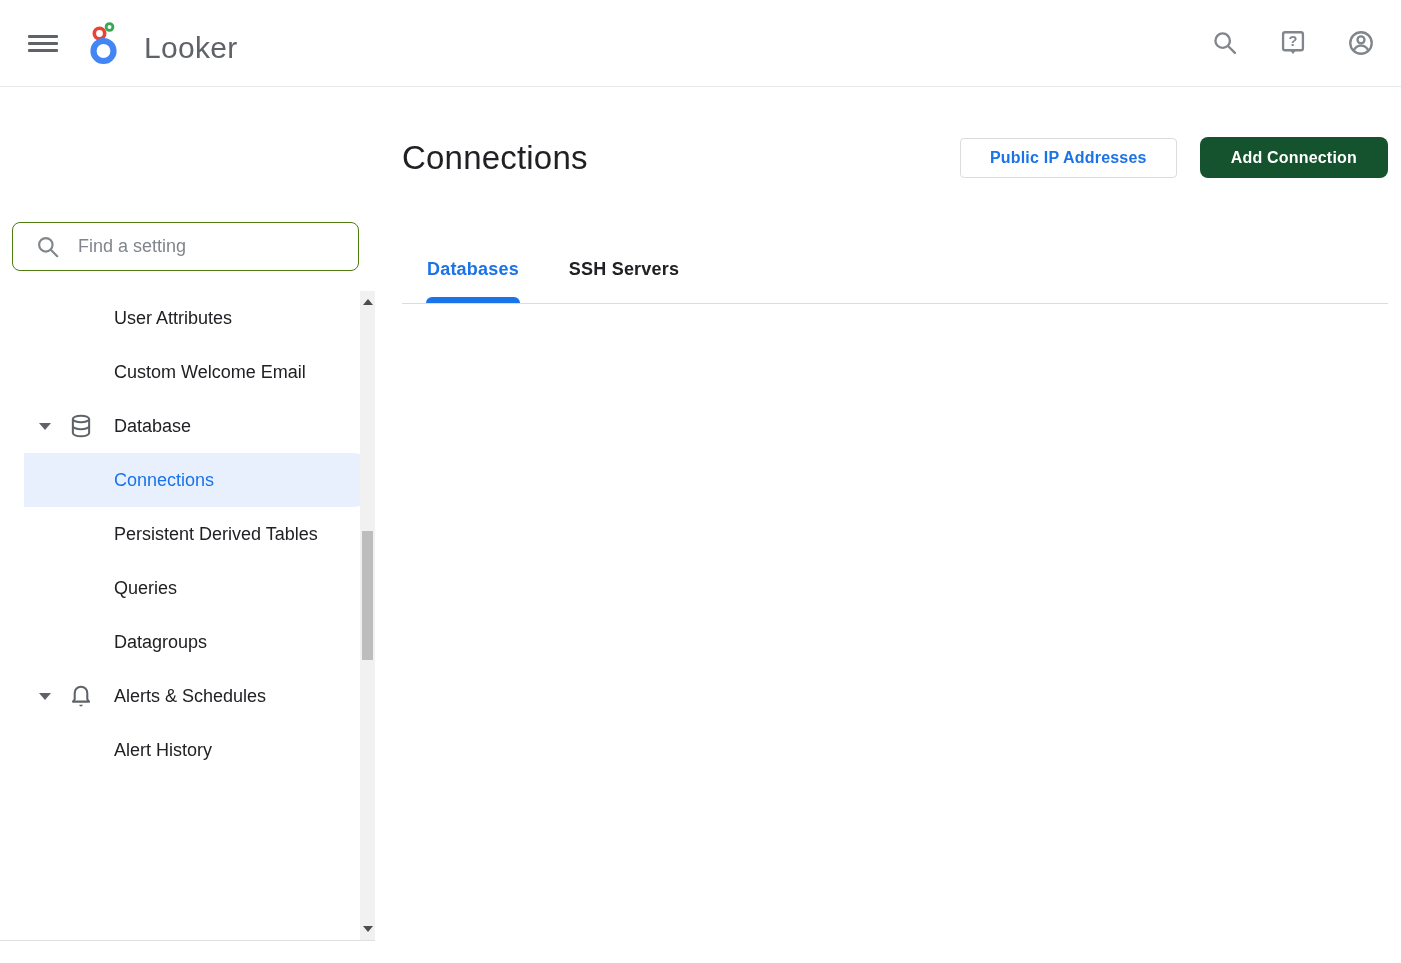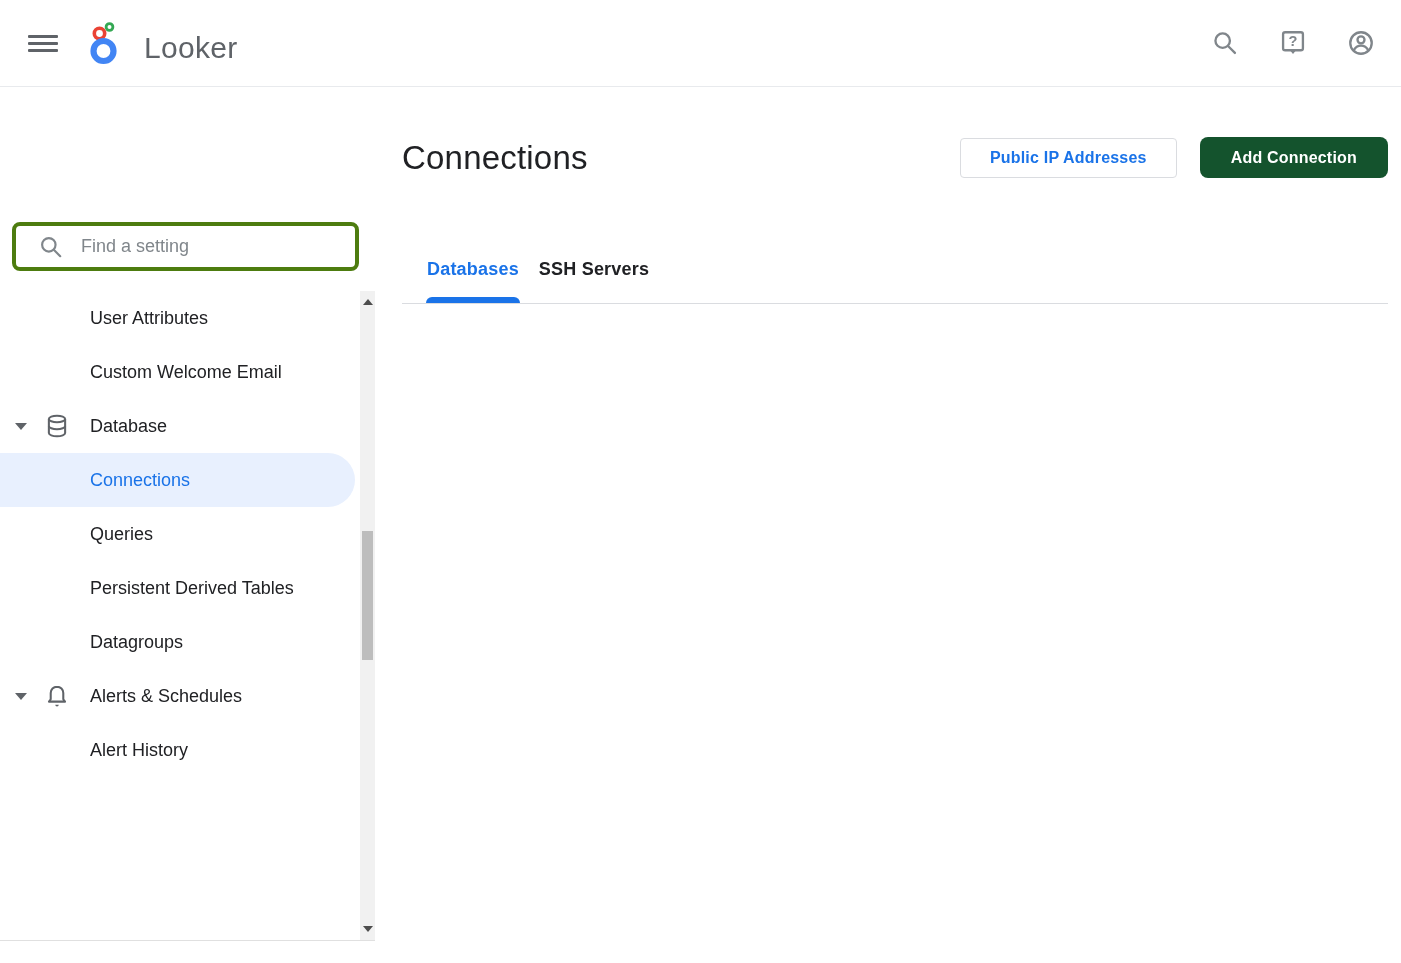--- a/index.html
+++ b/index.html
@@ -26,35 +26,35 @@
   .logo-text { font-size: 30px; color: #5f6368; letter-spacing: 0.3px; line-height: 1; padding-bottom: 3px; }
   .topbar-actions { margin-left: auto; margin-right: 26px; display: flex; align-items: center; gap: 40px; }
   .icon-btn { width: 28px; height: 28px; display: flex; align-items: center; justify-content: center; }
 
   
   .sidebar { position: absolute; top: 88px; left: 0; width: 375px; bottom: 0; background: #fff; }
   .sidebar-head { display: flex; align-items: center; padding-left: 32px; margin-top: 27px; gap: 27px; }
   .sidebar-title { font-size: 32px; font-weight: 400; color: #202124; }
   .search-box {
     position: absolute; left: 12px; top: 134px; width: 347px; height: 49px;
-    border: 4px solid #4d7c0f; border-radius: 8px;
+    border: 1px solid #4d7c0f; border-radius: 8px;
     display: flex; align-items: center; background: #fff;
   }
   .search-box .mag { margin-left: 22px; flex: 0 0 auto; display: flex; }
   .search-box input {
     border: none; outline: none; flex: 1; margin-left: 17px; margin-right: 10px;
     font-size: 18px; color: #202124; font-family: "Liberation Sans", sans-serif;
   }
   .search-box input::placeholder { color: #80868b; }
 
   .nav-scroll {
     position: absolute; top: 203px; left: 0; width: 375px; bottom: 22px;
     border-bottom: 1px solid #e0e0e0; overflow: hidden;
   }
-  .nav-list { position: absolute; top: 0; left: 0; right: 5px; }
+  .nav-list { position: absolute; top: 0; left: 0; right: 5px; padding-left: 24px; }
   .nav-row {
     height: 54px; display: flex; align-items: center; position: relative;
     font-size: 18px; color: #202124; cursor: pointer; width: 355px;
   }
   .nav-row .nav-label { padding-left: 90px; }
   .nav-row.active { background: #e8f0fe; border-radius: 0 27px 27px 0; }
   .nav-row.active .nav-label { color: #1a73e8; }
   .caret {
     position: absolute; left: 15px; top: 24px;
     width: 0; height: 0;
@@ -77,21 +77,21 @@
   .main-actions { margin-left: auto; display: flex; align-items: center; gap: 23px; }
   .btn-outline {
     height: 40px; padding: 0 29px; border: 1px solid #dadce0; border-radius: 4px;
     background: #fff; color: #1a73e8; font-size: 16px; font-weight: 700; letter-spacing: 0.2px;
   }
   .btn-primary {
     height: 41px; padding: 0 31px; border-radius: 8px;
     background: #14532d; color: #ffffff; font-size: 16px; font-weight: 700; letter-spacing: 0.2px;
   }
 
-  .tabs { position: absolute; top: 168px; left: 0; right: 0; display: flex; gap: 20px; padding-left: 25px; border-bottom: 1px solid #dadce0; }
+  .tabs { position: absolute; top: 168px; left: 0; right: 0; display: flex; gap: 50px; padding-left: 25px; border-bottom: 1px solid #dadce0; }
   .tab { position: relative; font-size: 18px; font-weight: 700; letter-spacing: 0.2px; color: #202124; line-height: 26px; padding-bottom: 21px; cursor: pointer; }
   .tab.active { color: #1a73e8; }
   .tab.active::after {
     content: ""; position: absolute; left: -1px; right: -1px; bottom: 0; height: 6px;
     background: #1a73e8; border-radius: 6px 6px 0 0;
   }
 </style>
 </head>
 <body>
 
@@ -169,25 +169,25 @@
           </svg>
         </span>
         <span class="nav-label">Database</span>
       </div>
 
       <div class="nav-row active">
         <span class="nav-label">Connections</span>
       </div>
 
       <div class="nav-row">
+        <span class="nav-label">Persistent Derived Tables</span>
+      </div>
+
+      <div class="nav-row">
         <span class="nav-label">Queries</span>
-      </div>
-
-      <div class="nav-row">
-        <span class="nav-label">Persistent Derived Tables</span>
       </div>
 
       <div class="nav-row">
         <span class="nav-label">Datagroups</span>
       </div>
 
       <div class="nav-row">
         <span class="caret"></span>
         <span class="nav-icon">
           <svg width="26" height="26" viewBox="0 0 24 24" fill="none" stroke="#5f6368" stroke-width="1.9">

